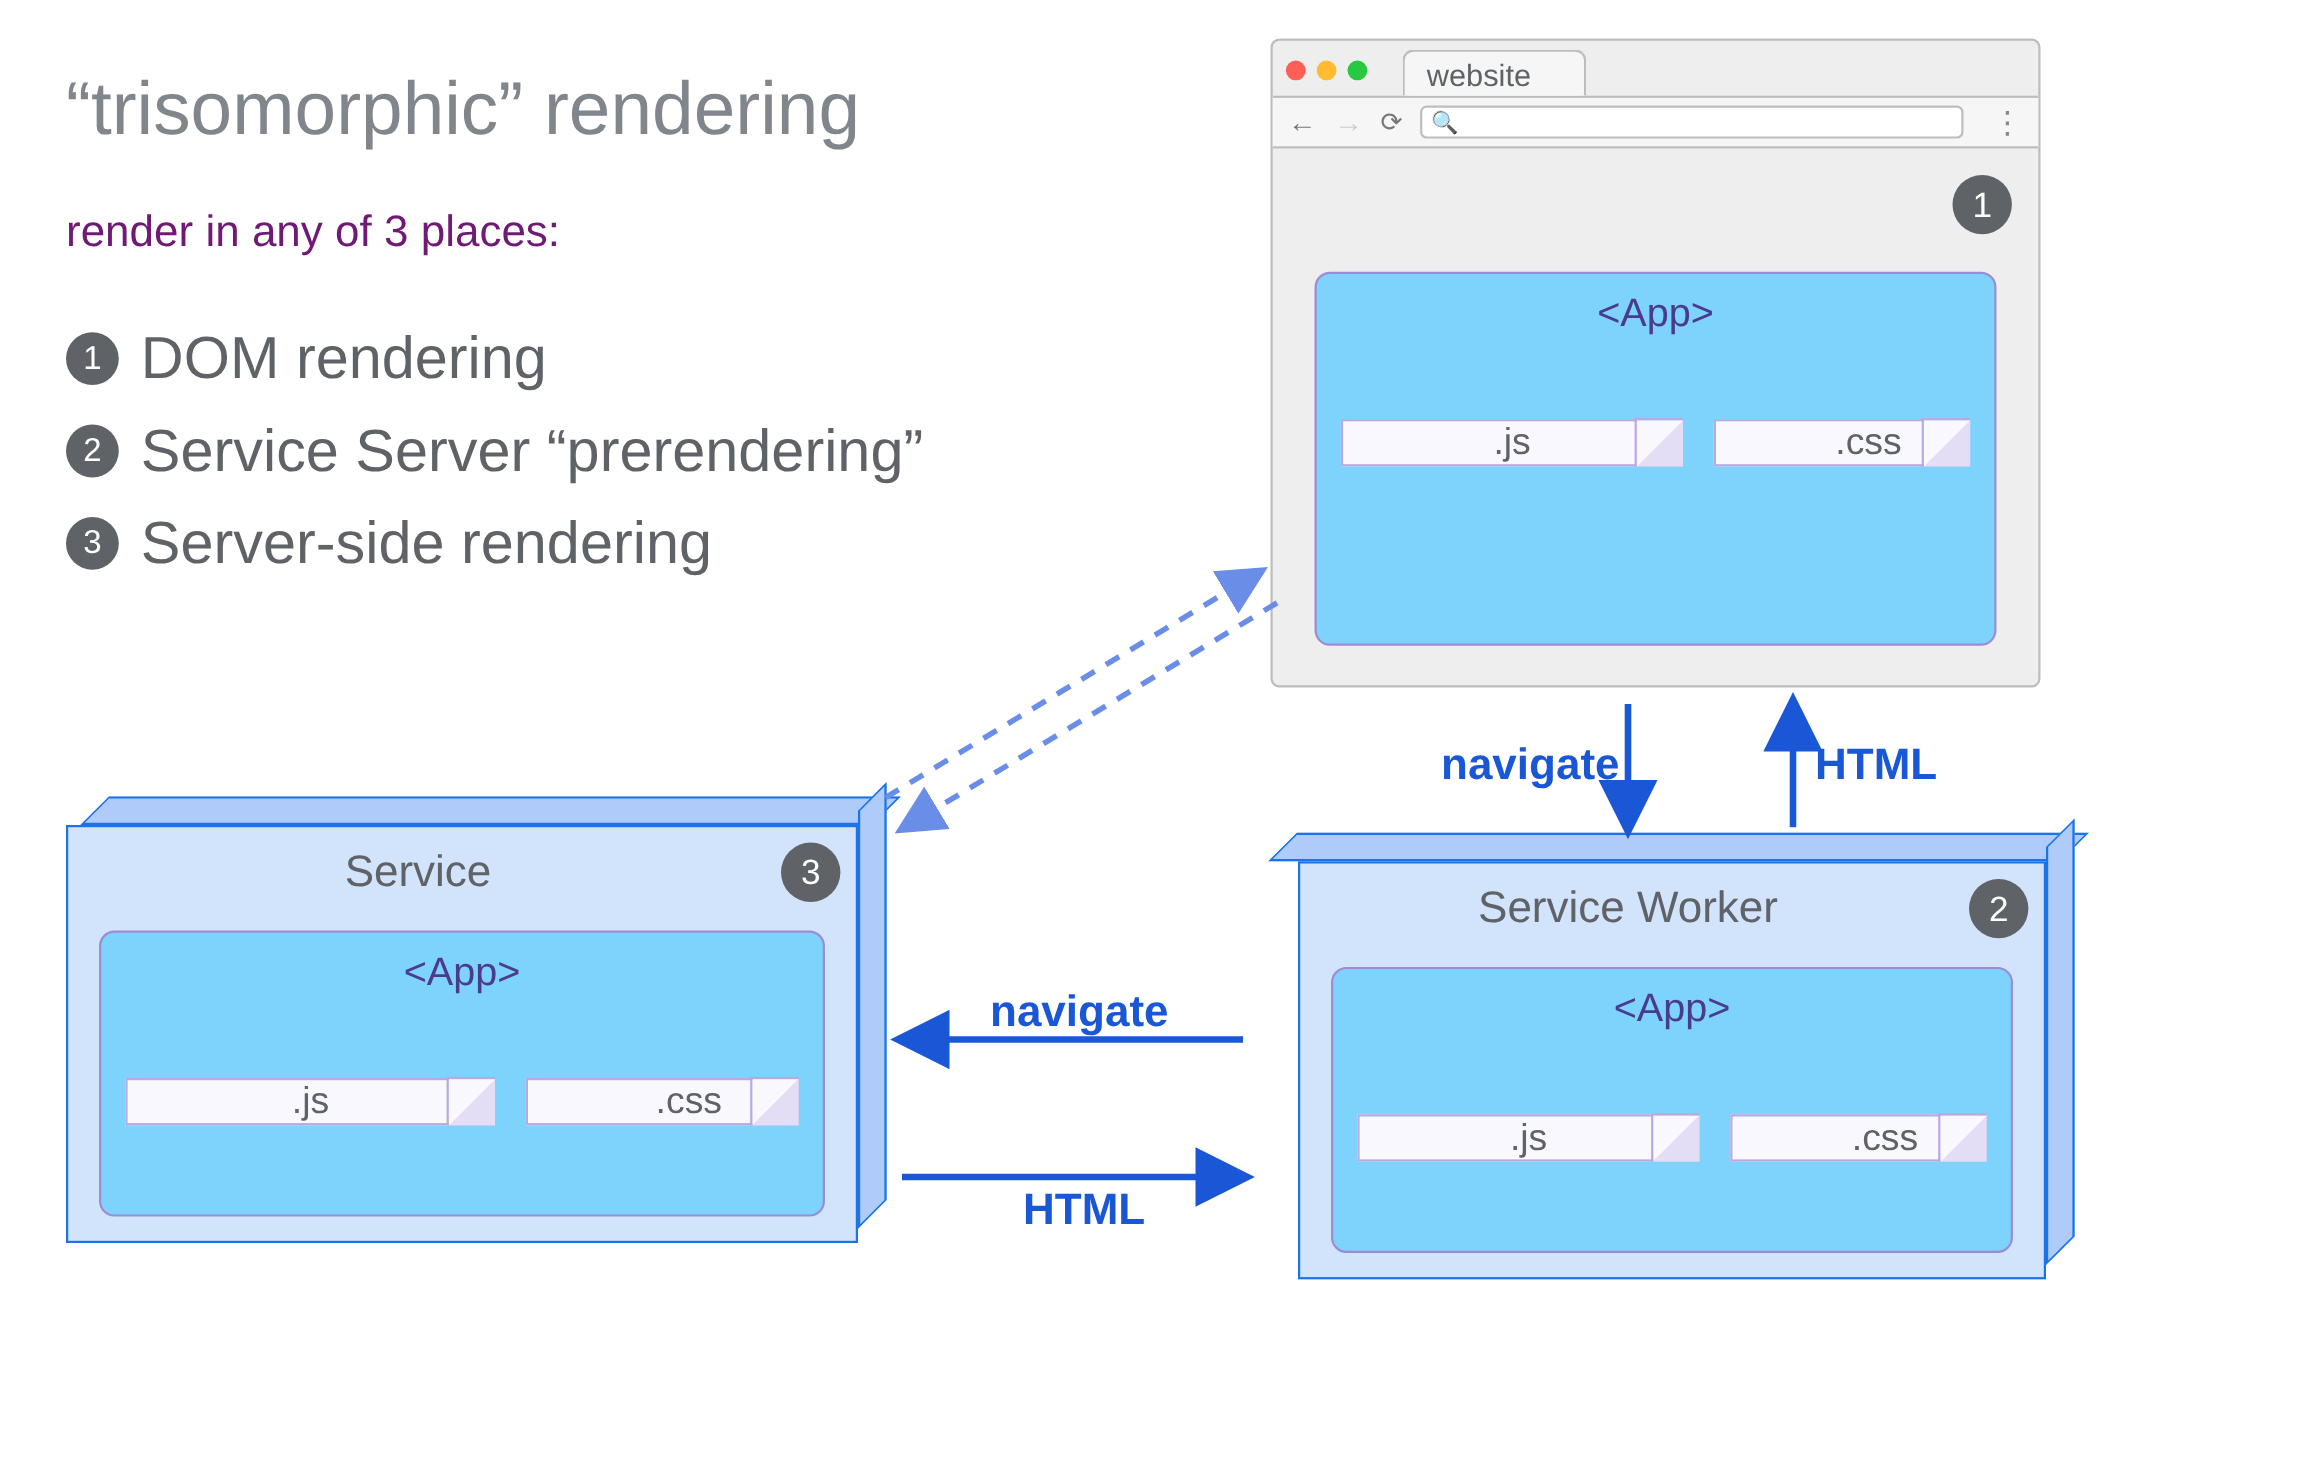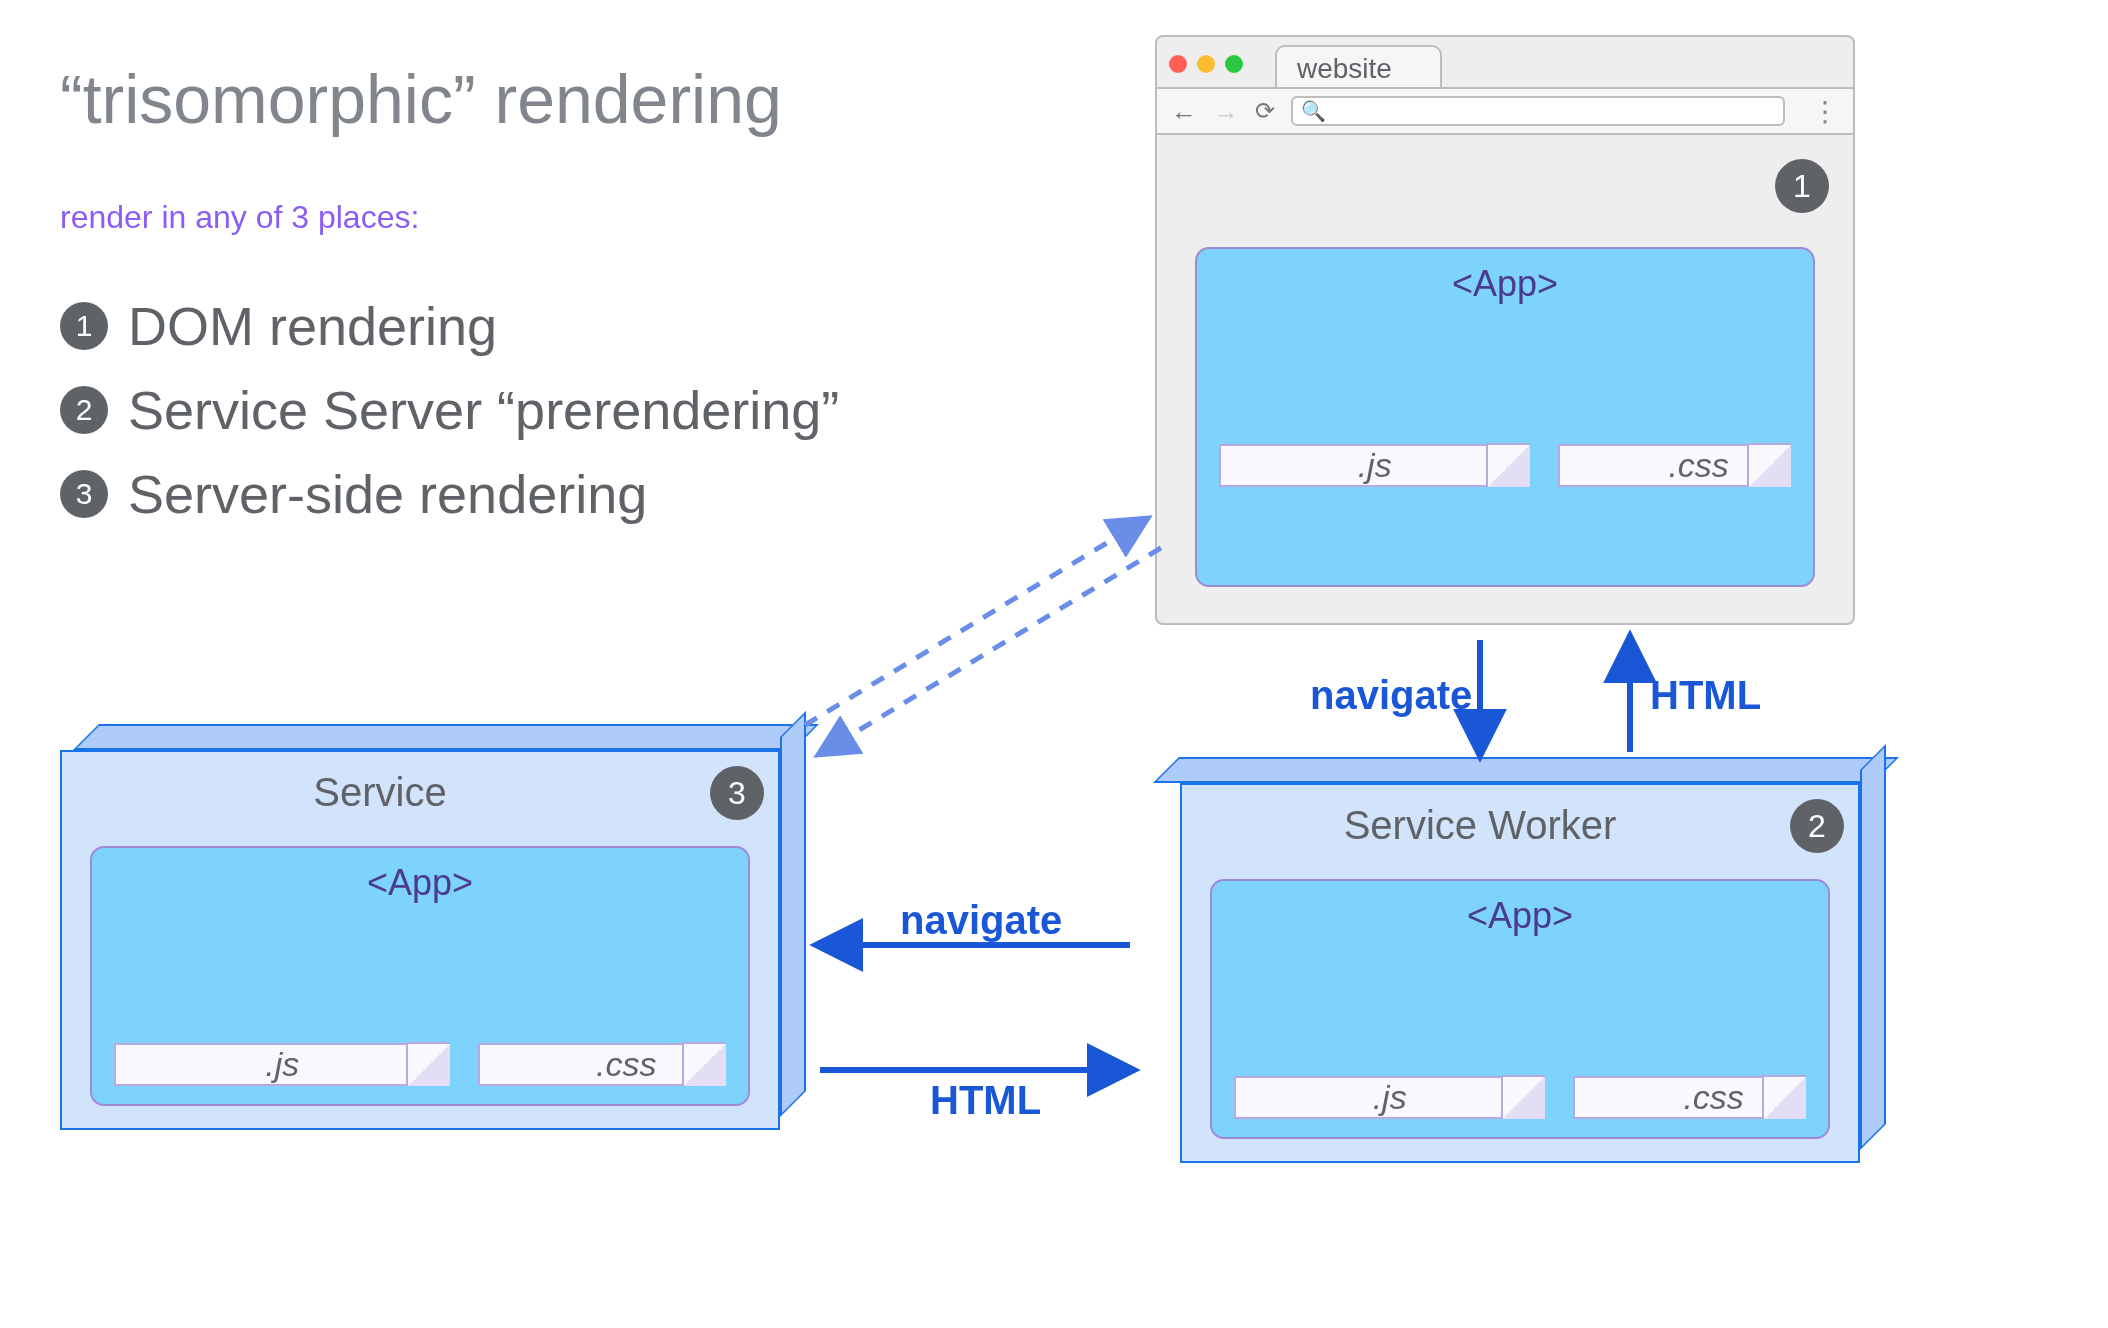--- a/index.html
+++ b/index.html
@@ -16,23 +16,23 @@
   
   .title {
     position: absolute;
     left: 60px; top: 60px;
     font-size: 68px;
     font-weight: 400;
     color: #80868b;
   }
   .subtitle {
     position: absolute;
-    left: 60px; top: 199px;
-    font-size: 32px;
-    color: #8b5cf6;
+    left: 60px; top: 189px;
+    font-size: 40px;
+    color: #701a75;
   }
   .bullets {
     position: absolute;
     left: 60px; top: 295px;
     display: flex; flex-direction: column; gap: 22px;
   }
   .bullet { display: flex; align-items: center; gap: 20px; }
   .bullet-num {
     width: 48px; height: 48px; border-radius: 50%;
     background: #5f6368; color: #fff;
@@ -97,21 +97,21 @@
     border: 2px solid #9c8cd4;
     border-radius: 14px;
     padding: 14px 22px 18px 22px;
   }
   .appbox-title {
     text-align: center;
     color: #4b3b8f;
     font-size: 36px;
     margin-bottom: 12px;
   }
-  .files { display:flex; gap: 28px; height: 170px; align-items: flex-end; font-style: italic; }
+  .files { display:flex; gap: 28px; height: 170px; align-items: center; }
   .file {
     position: relative;
     background: #faf8ff;
     border: 2px solid #b8a9e0;
     display:flex; align-items:center; justify-content:center;
     font-size: 34px; color:#5f6368;
   }
   .file.js  { flex: 1.7; }
   .file.css { flex: 1; padding-left: 48px; }
   .file .dogear {

